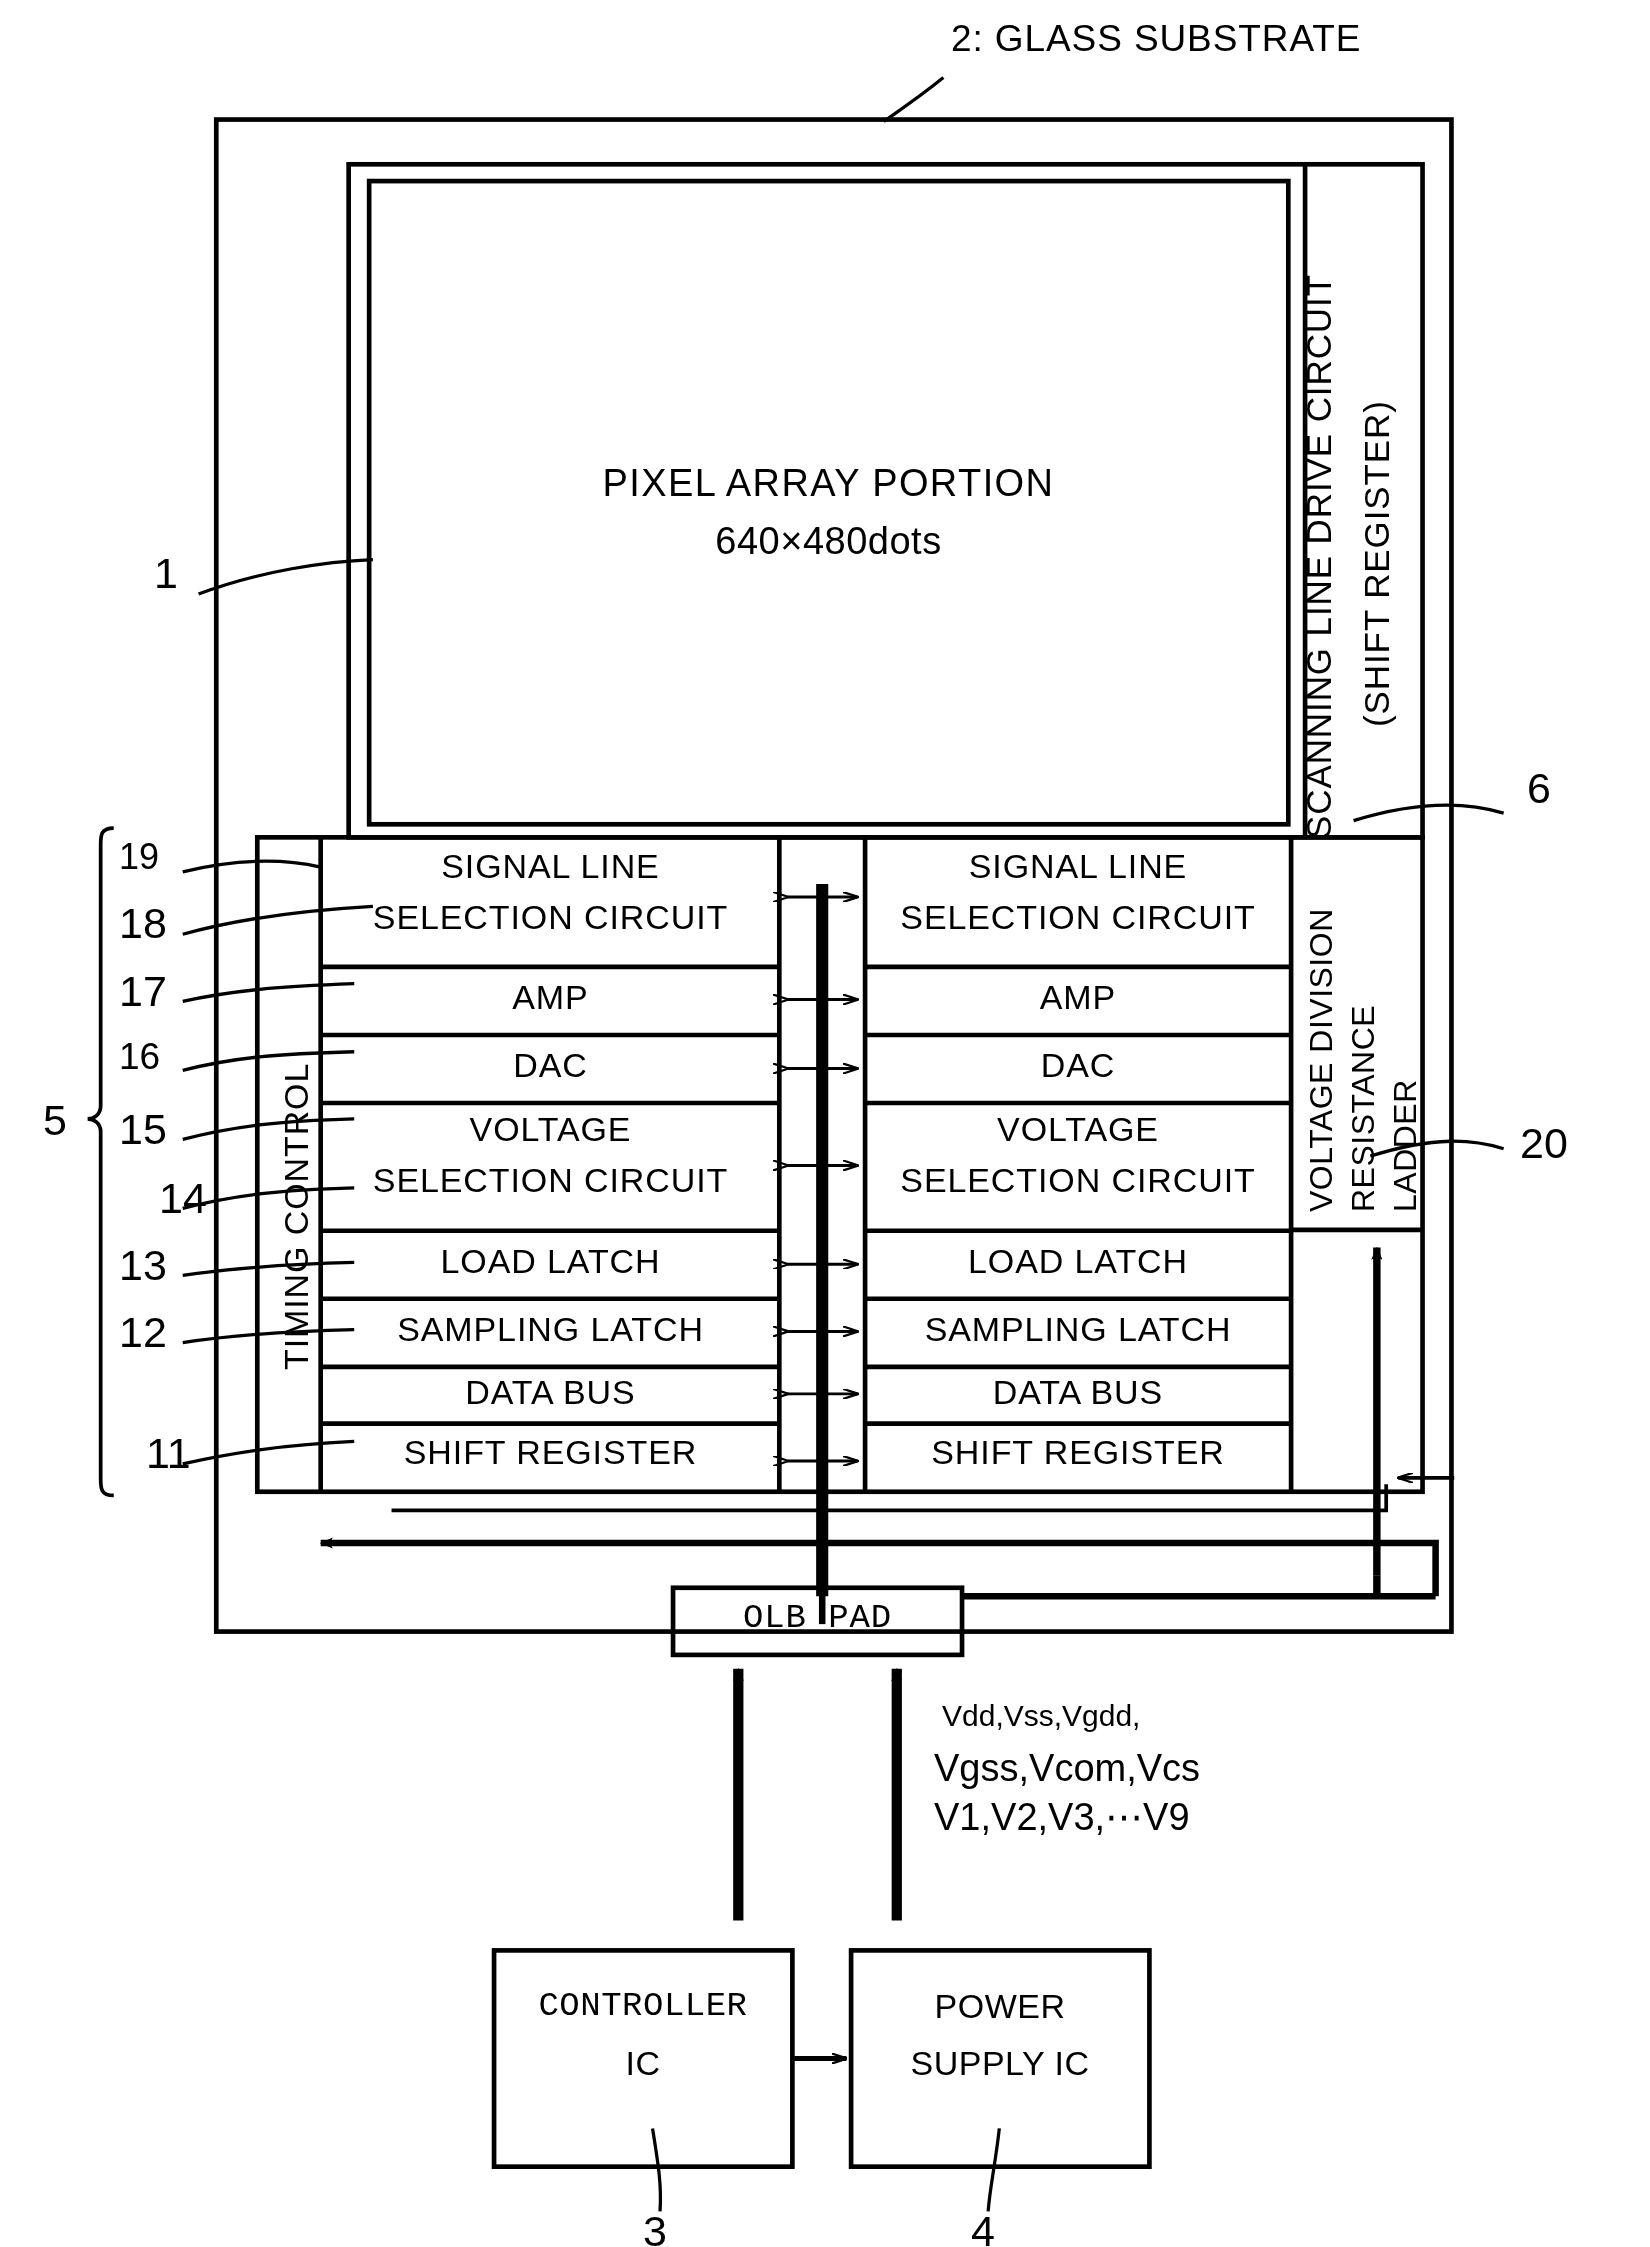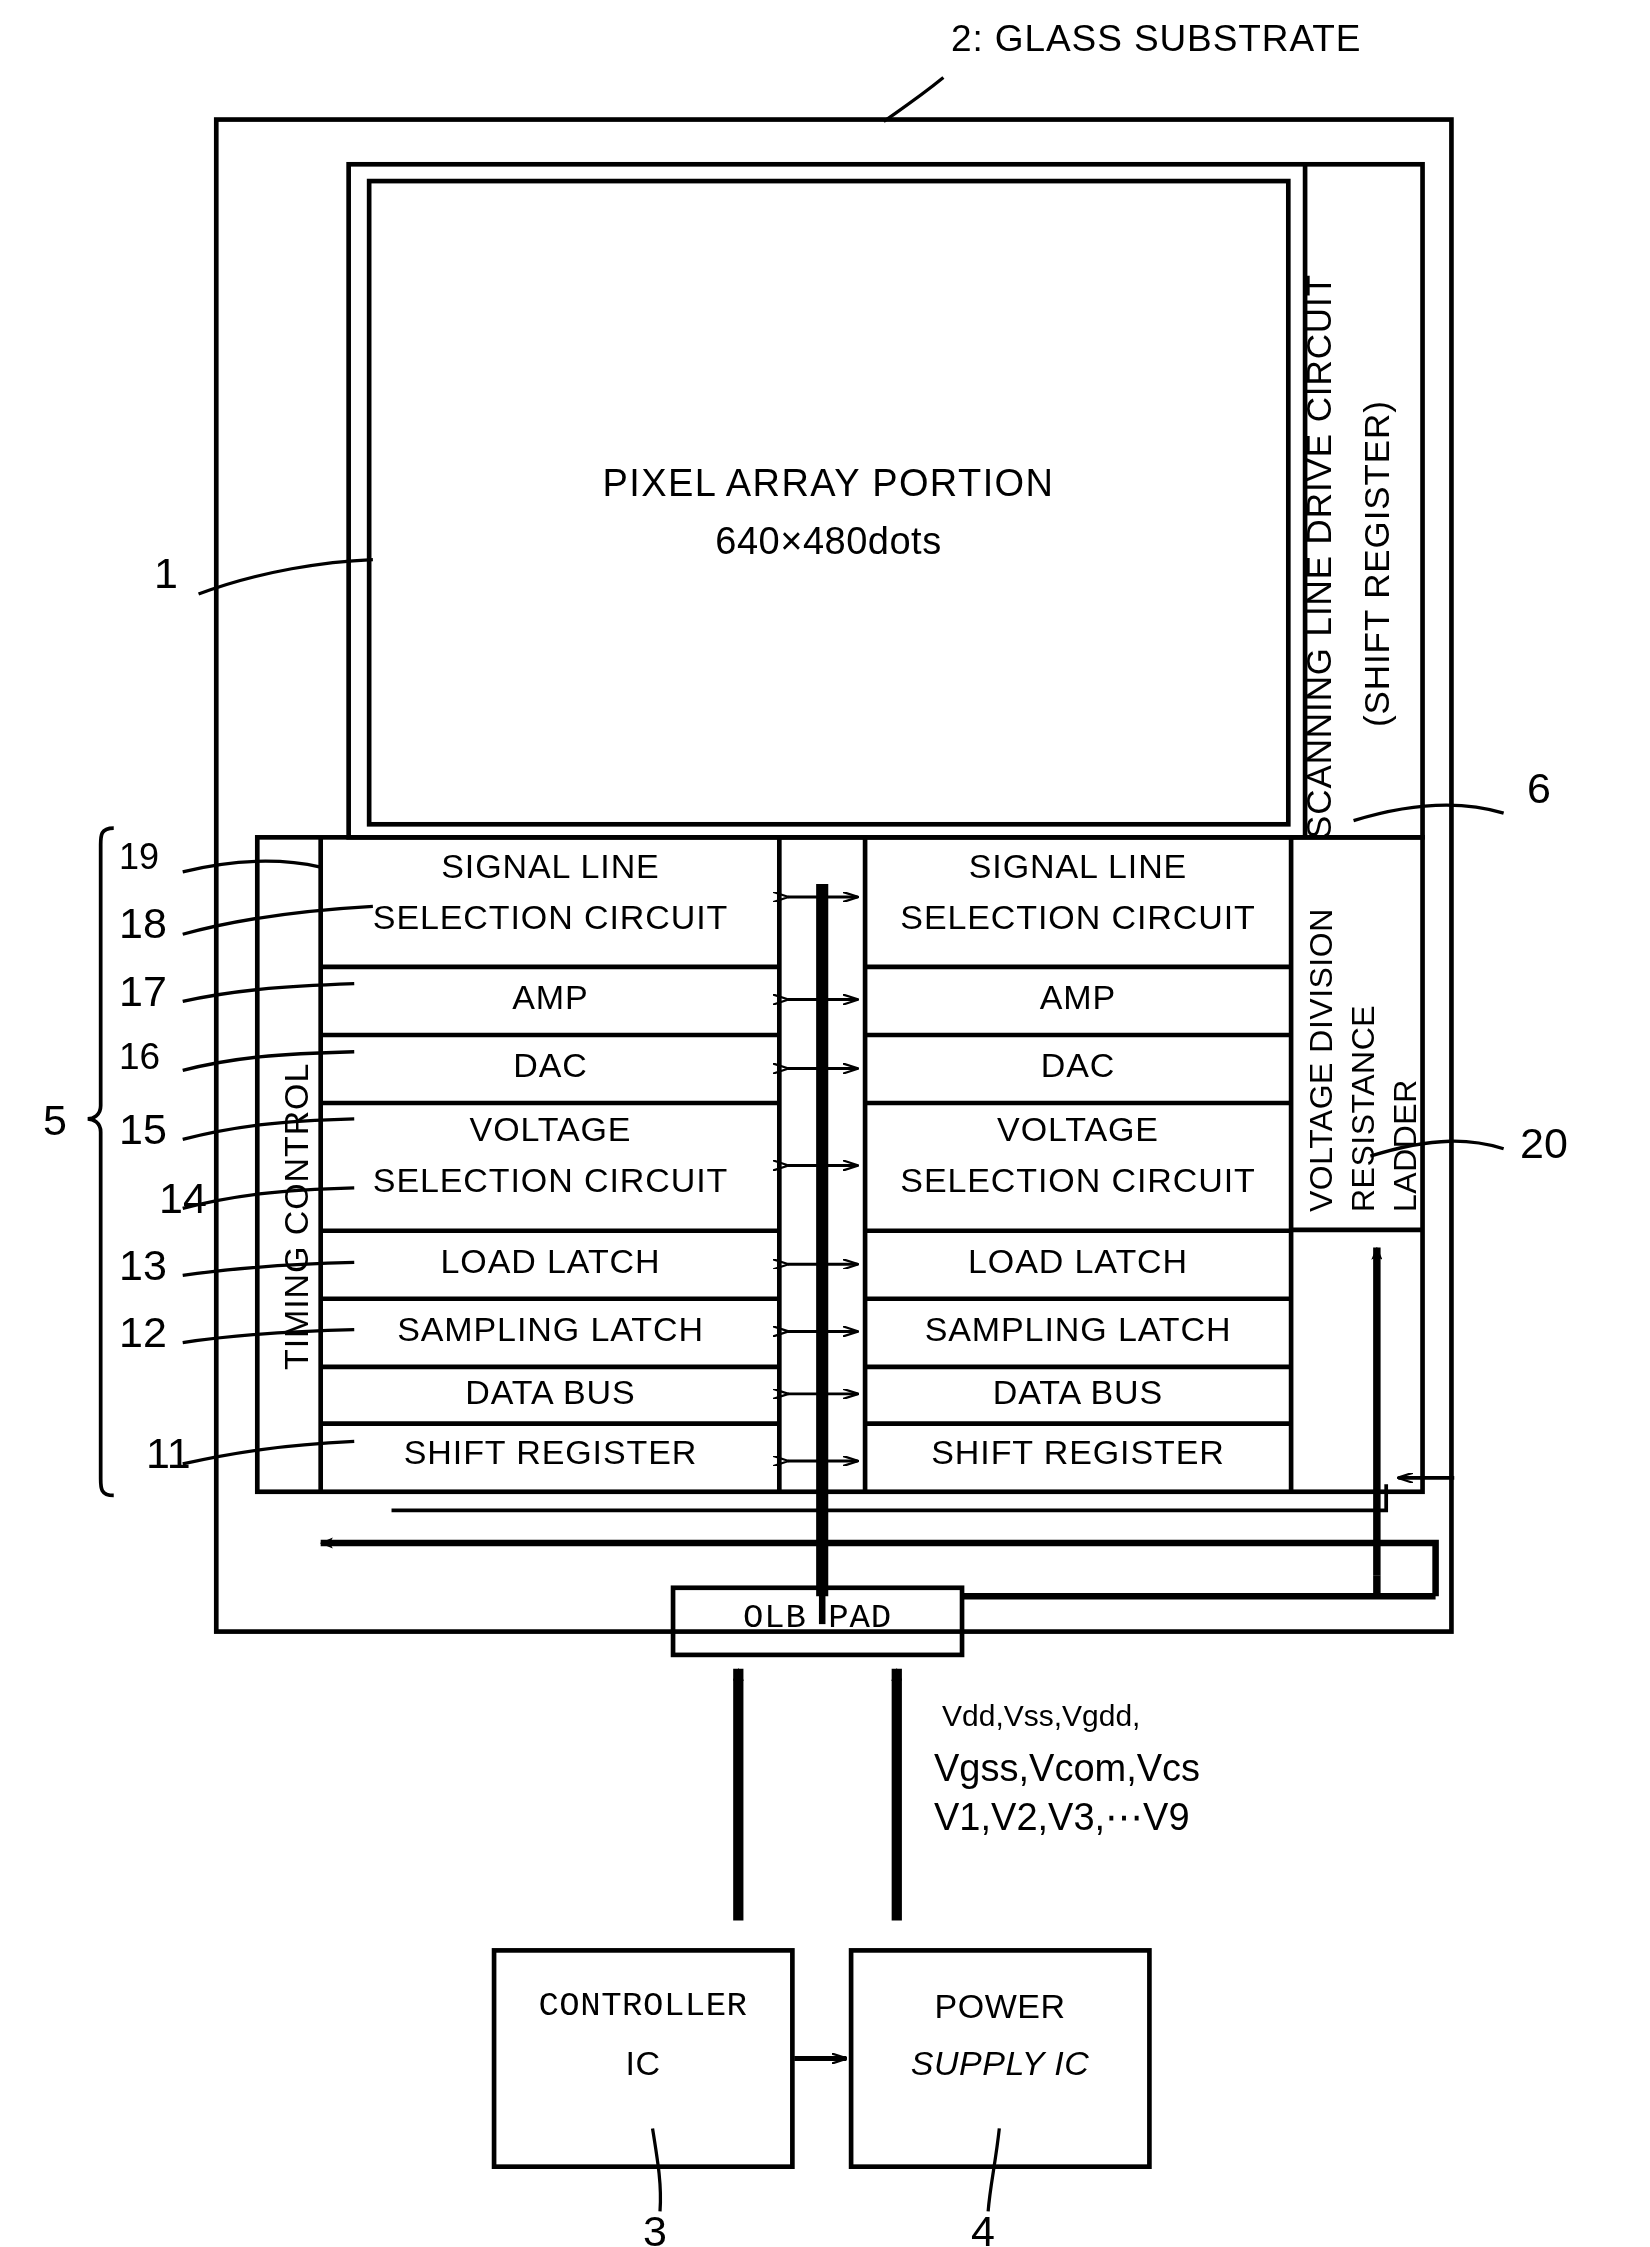--- a/index.html
+++ b/index.html
@@ -193,17 +193,17 @@
 <div class="lbl ctr" style="left:673px;top:1598px;width:289px;font-size:34px;letter-spacing:0.9px;font-family:Liberation Mono, monospace;">OLB PAD</div>
 
 <div class="lbl" style="left:934px;top:1698px;font-size:30px;margin-left:8px;">Vdd,Vss,Vgdd,</div>
 <div class="lbl" style="left:934px;top:1746px;font-size:38px;">Vgss,Vcom,Vcs</div>
 <div class="lbl" style="left:934px;top:1795px;font-size:38px;">V1,V2,V3,⋯V9</div>
 
 <div class="lbl ctr" style="left:494px;top:1986px;width:298px;font-size:34px;letter-spacing:0.5px;font-family:Liberation Mono, monospace;">CONTROLLER</div>
 <div class="lbl ctr" style="left:494px;top:2043px;width:298px;font-size:34px;letter-spacing:0.5px;">IC</div>
 
 <div class="lbl ctr" style="left:851px;top:1986px;width:298px;font-size:34px;letter-spacing:0.5px;">POWER</div>
-<div class="lbl ctr" style="left:851px;top:2043px;width:298px;font-size:34px;letter-spacing:0.5px;font-style:italic;">SUPPLY IC</div>
+<div class="lbl ctr" style="left:851px;top:2043px;width:298px;font-size:34px;letter-spacing:0.5px;">SUPPLY IC</div>
 
 <div class="lbl" style="left:643px;top:2206px;font-size:43px;">3</div>
 <div class="lbl" style="left:971px;top:2206px;font-size:43px;">4</div>
 
 
 </body></html>

